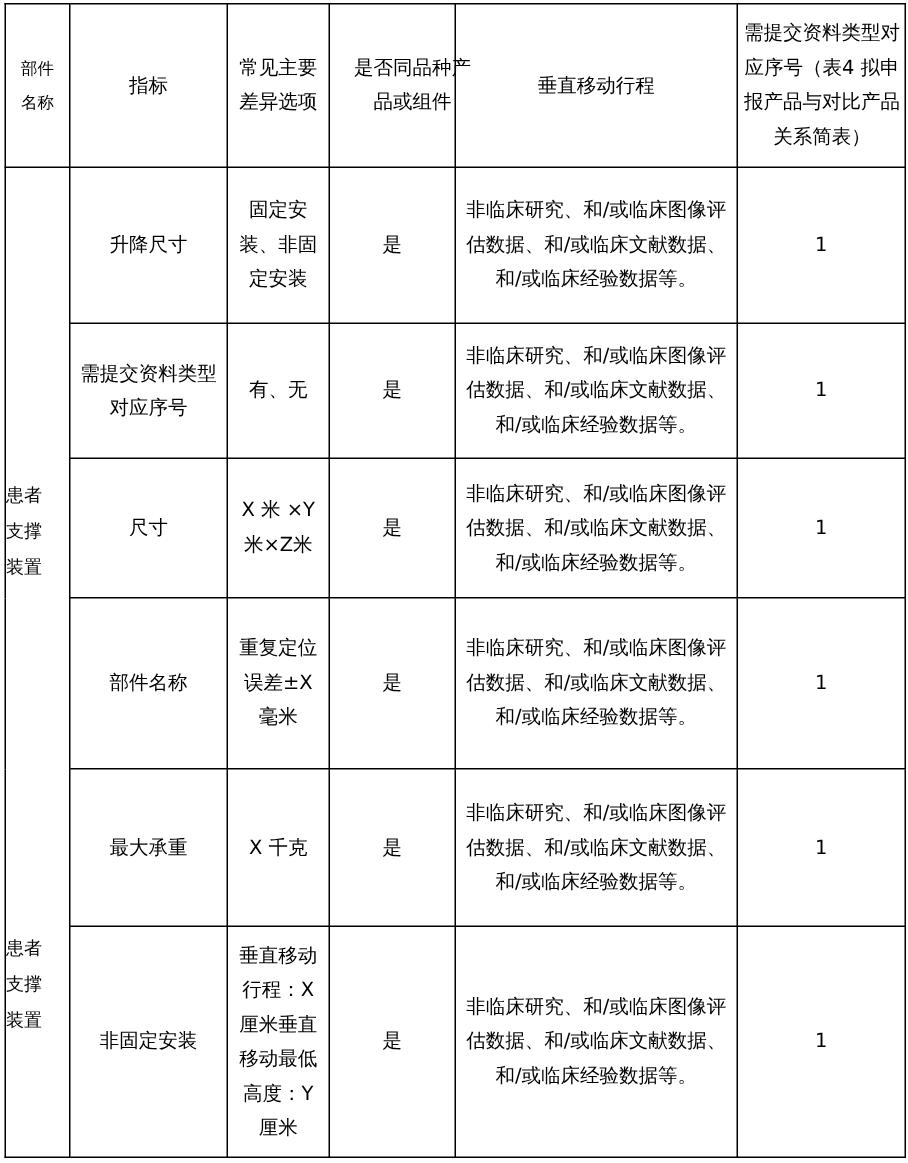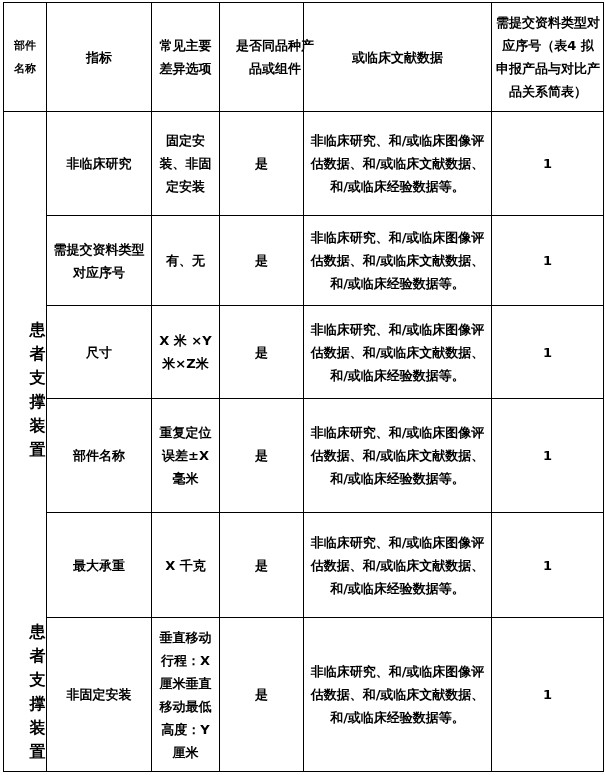--- a/index.html
+++ b/index.html
@@ -8,33 +8,33 @@
   .page { position: absolute; left: 0; top: 0; width: 605px; height: 775px; }
   table.spec {
     position: absolute; left: 3px; top: 2px;
     border-collapse: collapse; table-layout: fixed;
     width: 600px;
   }
   table.spec td, table.spec th {
     border: 1.5px solid #000;
     padding: 0 4px;
     text-align: center; vertical-align: middle;
-    font-size: 13px; line-height: 23px; font-weight: bold;
+    font-size: 13px; line-height: 23px; font-weight: normal;
   }
   .c-part { width: 43px; }
   .c-ind { width: 105px; }
   .c-opt { width: 68px; }
   .c-same { width: 84px; }
   .c-type { width: 188px; }
   .c-seq { width: 112px; }
   .h-head { height: 109px; }
   .r1 { height: 104px; } .r2 { height: 90px; } .r3 { height: 93px; }
   .r4 { height: 114px; } .r5 { height: 105px; } .r6 { height: 154px; }
   td.part { vertical-align: top; padding: 0; position: relative; }
-  .part-label { position: absolute; left: 12px; width: 43px; text-align: center; font-size: 16px; line-height: 24px; }
+  .part-label { position: absolute; left: 0; width: 43px; text-align: left; font-size: 12px; line-height: 24px; }
   .part-label.a { top: 206px; }
   .part-label.b { top: 508px; }
   .narrow { word-break: break-all; }
   td.type { text-align: left; padding-left: 8px; padding-right: 4px; font-size: 13px; }
   .opt-text { display: inline-block; width: 56px; word-break: break-all; text-align: center; }
   .seq-head { font-size: 13px; line-height: 23px; }
 </style>
 </head>
 <body>
 
@@ -47,30 +47,30 @@
         <col class="c-same">
         <col class="c-type">
         <col class="c-seq">
   </colgroup>
   <tbody>
         <tr class="h-head">
     <th><span class="narrow" style="display:inline-block;width:30px;font-size:11px;">部件名称</span></th>
     <th>指标</th>
     <th><span class="opt-text">常见主要差异选项</span></th>
     <th><span style="display:inline-block;width:78px;margin-left:12px;">是否同品种产品或组件</span></th>
-    <th>或临床文献数据</th>
+    <th>垂直移动行程</th>
     <th class="seq-head"><span style="display:inline-block;width:104px;word-break:break-all;">需提交资料类型对应序号（表4 拟申报产品与对比产品关系简表）</span></th>
   </tr>
 
   <tr class="r1">
     <td class="part" rowspan="6">
       <div class="part-label a"><span class="narrow" style="display:inline-block;width:30px;">患者支撑装置</span></div>
       <div class="part-label b"><span class="narrow" style="display:inline-block;width:30px;">患者支撑装置</span></div>
     </td>
-    <td>非临床研究</td>
+    <td>升降尺寸</td>
     <td><span class="opt-text">固定安装、非固定安装</span></td>
     <td>是</td>
     <td class="type">非临床研究、和/或临床图像评估数据、和/或临床文献数据、和/或临床经验数据等。</td>
     <td>1</td>
   </tr>
 
   <tr class="r2">
     <td><span style="display:inline-block;width:92px;">需提交资料类型对应序号</span></td>
     <td>有、无</td>
     <td>是</td>

